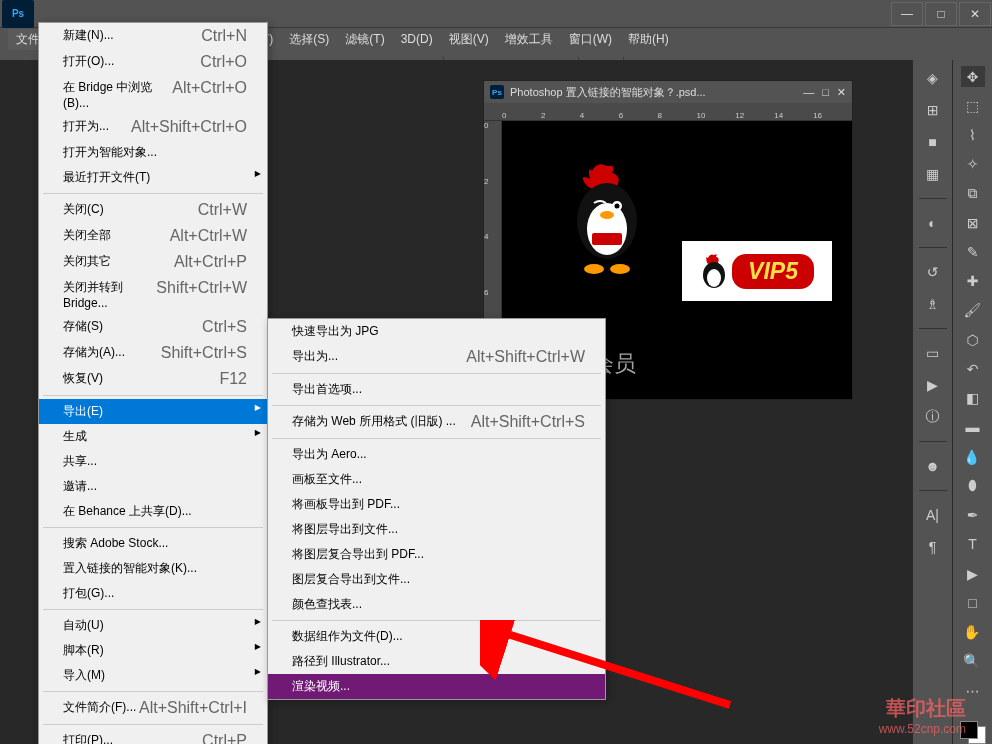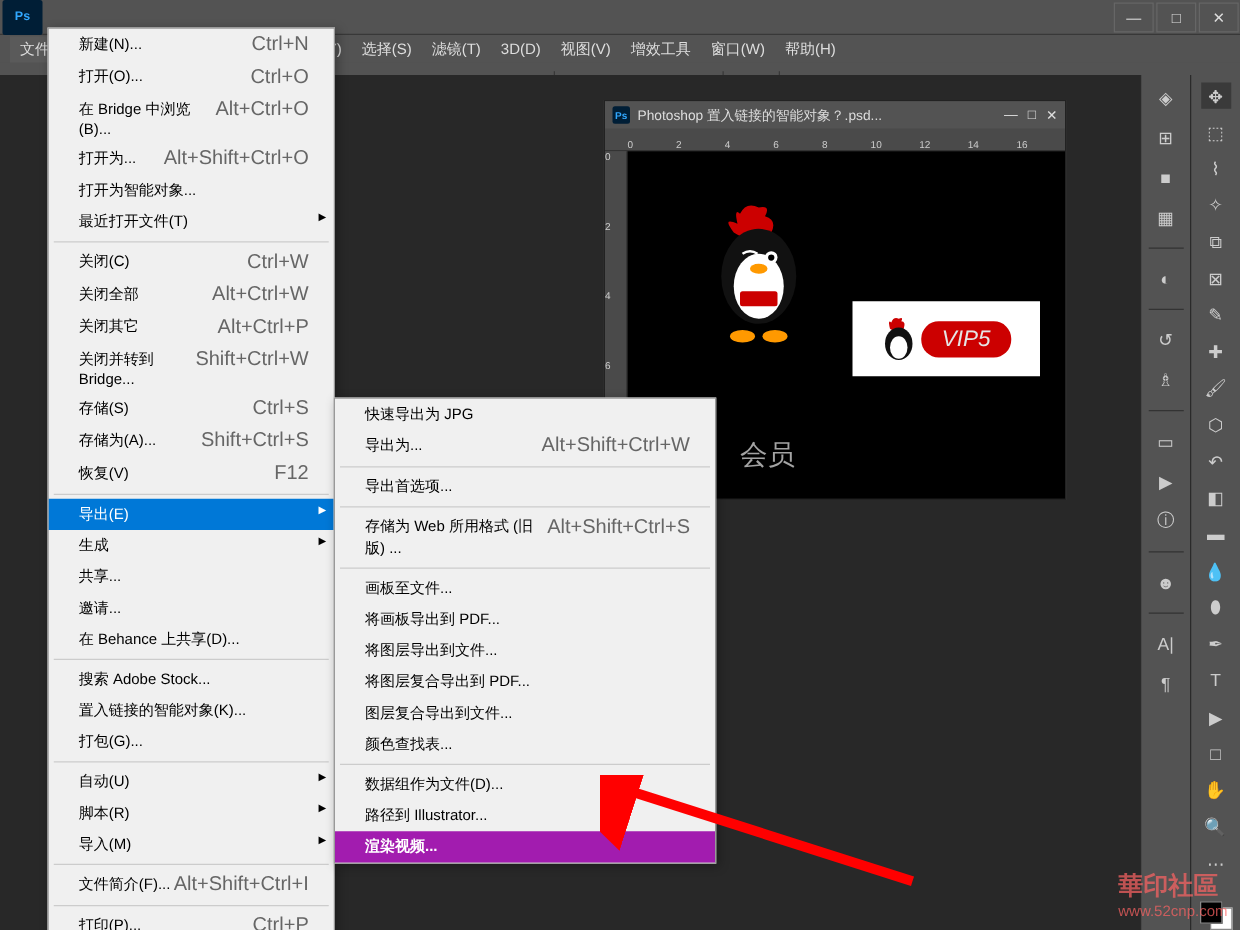--- a/index.html
+++ b/index.html
@@ -24,48 +24,48 @@
 
 .workspace { position: absolute; top: 60px; left: 0; right: 80px; bottom: 0; background: #282828; }
 
 .dropdown { position: absolute; top: 22px; left: 38px; width: 230px; background: #f0f0f0; border: 1px solid #999; box-shadow: 2px 2px 8px rgba(0,0,0,0.3); z-index: 100; font-size: 12px; color: #000; }
 .dd-item { display: flex; justify-content: space-between; padding: 4px 20px 4px 24px; cursor: pointer; position: relative; }
 .dd-item.highlighted { background: #0078d7; color: #fff; }
 .dd-item.has-sub::after { content: "▶"; font-size: 8px; position: absolute; right: 6px; }
 .dd-sep { height: 1px; background: #ccc; margin: 3px 4px; }
 .dd-short { color: #666; font-size: 16px; }
 
-.submenu { position: absolute; top: 318px; left: 267px; width: 306px; background: #f0f0f0; border: 1px solid #999; box-shadow: 2px 2px 8px rgba(0,0,0,0.3); z-index: 101; font-size: 12px; color: #000; }
+.submenu { position: absolute; top: 318px; left: 267px; width: 339px; background: #f0f0f0; border: 1px solid #999; box-shadow: 2px 2px 8px rgba(0,0,0,0.3); z-index: 101; font-size: 12px; color: #000; }
 .sub-item { display: flex; justify-content: space-between; padding: 4px 20px 4px 24px; cursor: pointer; }
 .sub-item.disabled { color: #000000; }
-.sub-item.highlighted { background: #a21caf; color: #fff; font-weight: bold; }
+.sub-item.highlighted { background: #701a75; color: #fff; }
 
 .doc-window { position: absolute; top: 80px; left: 483px; width: 370px; height: 320px; background: #4a4a4a; border: 1px solid #222; }
 .doc-title { height: 22px; background: #535353; display: flex; align-items: center; padding: 0 6px; font-size: 11px; color: #ddd; gap: 6px; }
 .doc-title .ps-ico { width: 14px; height: 14px; background: #001e36; color: #31a8ff; font-size: 8px; display: flex; align-items: center; justify-content: center; border-radius: 2px; font-weight: bold; }
 .doc-ctrls { margin-left: auto; display: flex; gap: 8px; font-size: 11px; }
 .ruler-h { height: 18px; background: #4a4a4a; border-bottom: 1px solid #333; font-size: 8px; color: #ccc; display: flex; align-items: flex-end; padding-left: 18px; }
 .ruler-h span { flex: 1; text-align: left; }
 .doc-body { display: flex; height: calc(100% - 40px); }
 .ruler-v { width: 18px; background: #4a4a4a; border-right: 1px solid #333; font-size: 8px; color: #ccc; display: flex; flex-direction: column; }
 .ruler-v span { flex: 1; }
 .canvas { flex: 1; background: #000; display: flex; flex-direction: column; align-items: center; justify-content: center; position: relative; }
 .penguin { width: 90px; height: 120px; position: absolute; top: 40px; left: 60px; }
 .vip-badge { position: absolute; top: 120px; right: 20px; width: 150px; height: 60px; background: #fff; display: flex; align-items: center; justify-content: center; }
-.vip-inner { background: #c00; color: #e5e5e5; font-weight: normal; padding: 4px 16px; border-radius: 14px; font-size: 18px; font-style: italic; }
+.vip-inner { background: #c00; color: #fde047; font-weight: bold; padding: 4px 16px; border-radius: 14px; font-size: 23px; font-style: italic; }
 .member-txt { position: absolute; bottom: 20px; left: 90px; color: #a3a3a3; font-size: 22px; }
 
 .right-panels { position: absolute; top: 60px; right: 0; width: 80px; bottom: 0; background: #383838; display: flex; }
 .panel-col { width: 40px; background: #535353; display: flex; flex-direction: column; align-items: center; padding-top: 6px; gap: 8px; border-left: 1px solid #2a2a2a; }
 .panel-ico { width: 24px; height: 24px; display: flex; align-items: center; justify-content: center; color: #ccc; font-size: 14px; }
 .panel-sep { height: 1px; width: 28px; background: #333; margin: 4px 0; }
 
 .arrow { position: absolute; top: 620px; left: 480px; z-index: 200; pointer-events: none; }
 
-.watermark { position: absolute; bottom: 8px; right: 10px; color: rgba(255,100,100,0.7); font-size: 12px; z-index: 50; text-align: left; }
+.watermark { position: absolute; bottom: 8px; right: 26px; color: rgba(255,100,100,0.7); font-size: 12px; z-index: 50; text-align: right; }
 .watermark .big { font-size: 20px; font-weight: bold; }
 
 .swatch { width: 26px; height: 26px; position: relative; margin-top: 12px; }
 .swatch .fg { width: 18px; height: 18px; background: #000; border: 1px solid #888; position: absolute; top: 0; left: 0; }
 .swatch .bg { width: 18px; height: 18px; background: #fff; border: 1px solid #888; position: absolute; bottom: 0; right: 0; }
 </style>
 </head>
 <body>
 
 <div class="titlebar">
@@ -302,20 +302,23 @@
     <div class="dd-sep"></div>
     <div class="sub-item">
       <span>导出首选项...</span>
     </div>
     <div class="dd-sep"></div>
     <div class="sub-item">
       <span>存储为 Web 所用格式 (旧版) ...</span>
       <span class="dd-short">Alt+Shift+Ctrl+S</span>
     </div>
     <div class="dd-sep"></div>
+    <div class="sub-item">
+      <span>导出为 Aero...</span>
+    </div>
     <div class="sub-item disabled">
       <span>画板至文件...</span>
     </div>
     <div class="sub-item disabled">
       <span>将画板导出到 PDF...</span>
     </div>
     <div class="sub-item">
       <span>将图层导出到文件...</span>
     </div>
     <div class="sub-item disabled">

